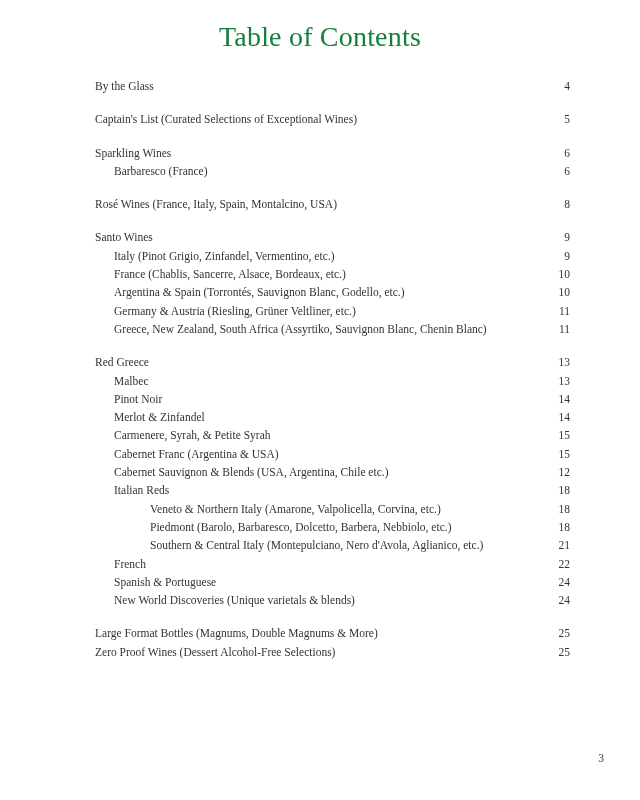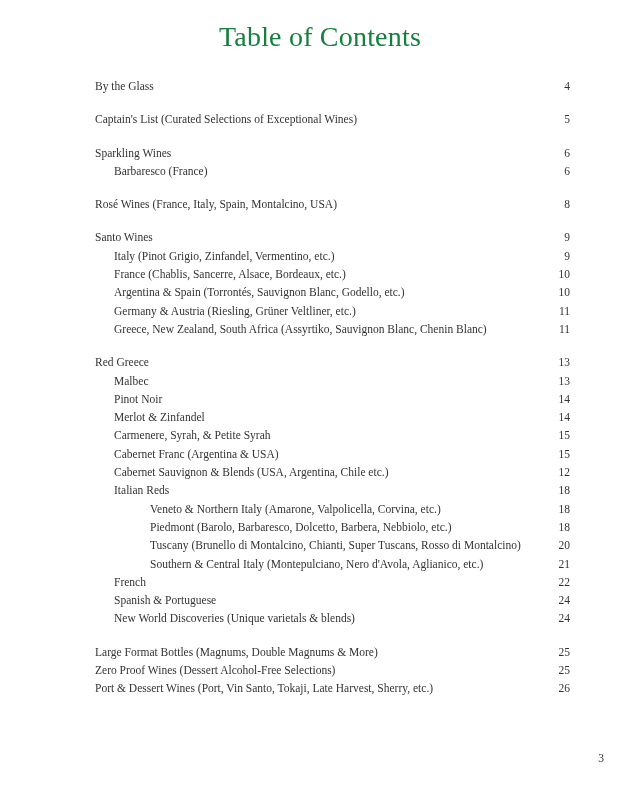--- a/index.html
+++ b/index.html
@@ -160,24 +160,20 @@
         </div>
         <div class="row lvl2">
           <span class="lbl">Veneto &amp; Northern Italy (Amarone, Valpolicella, Corvina, etc.)</span>
           <span class="pg">18</span>
         </div>
         <div class="row lvl2">
           <span class="lbl">Piedmont (Barolo, Barbaresco, Dolcetto, Barbera, Nebbiolo, etc.)</span>
           <span class="pg">18</span>
         </div>
         <div class="row lvl2">
-          <span class="lbl">Tuscany (Brunello di Montalcino, Chianti, Super Tuscans, Rosso di Montalcino)</span>
-          <span class="pg">20</span>
-        </div>
-        <div class="row lvl2">
           <span class="lbl">Southern &amp; Central Italy (Montepulciano, Nero d'Avola, Aglianico, etc.)</span>
           <span class="pg">21</span>
         </div>
         <div class="row lvl1">
           <span class="lbl">French</span>
           <span class="pg">22</span>
         </div>
         <div class="row lvl1">
           <span class="lbl">Spanish &amp; Portuguese</span>
           <span class="pg">24</span>
@@ -188,21 +184,17 @@
         </div>
       </div>
       <div class="group">
         <div class="row lvl0">
           <span class="lbl">Large Format Bottles (Magnums, Double Magnums &amp; More)</span>
           <span class="pg">25</span>
         </div>
         <div class="row lvl0">
           <span class="lbl">Zero Proof Wines (Dessert Alcohol-Free Selections)</span>
           <span class="pg">25</span>
-        </div>
-        <div class="row lvl0">
-          <span class="lbl">Port &amp; Dessert Wines (Port, Vin Santo, Tokaji, Late Harvest, Sherry, etc.)</span>
-          <span class="pg">26</span>
         </div>
       </div>
     </div>
   <div class="footer-page-num">3</div>
 </div>
 
 </body></html>

